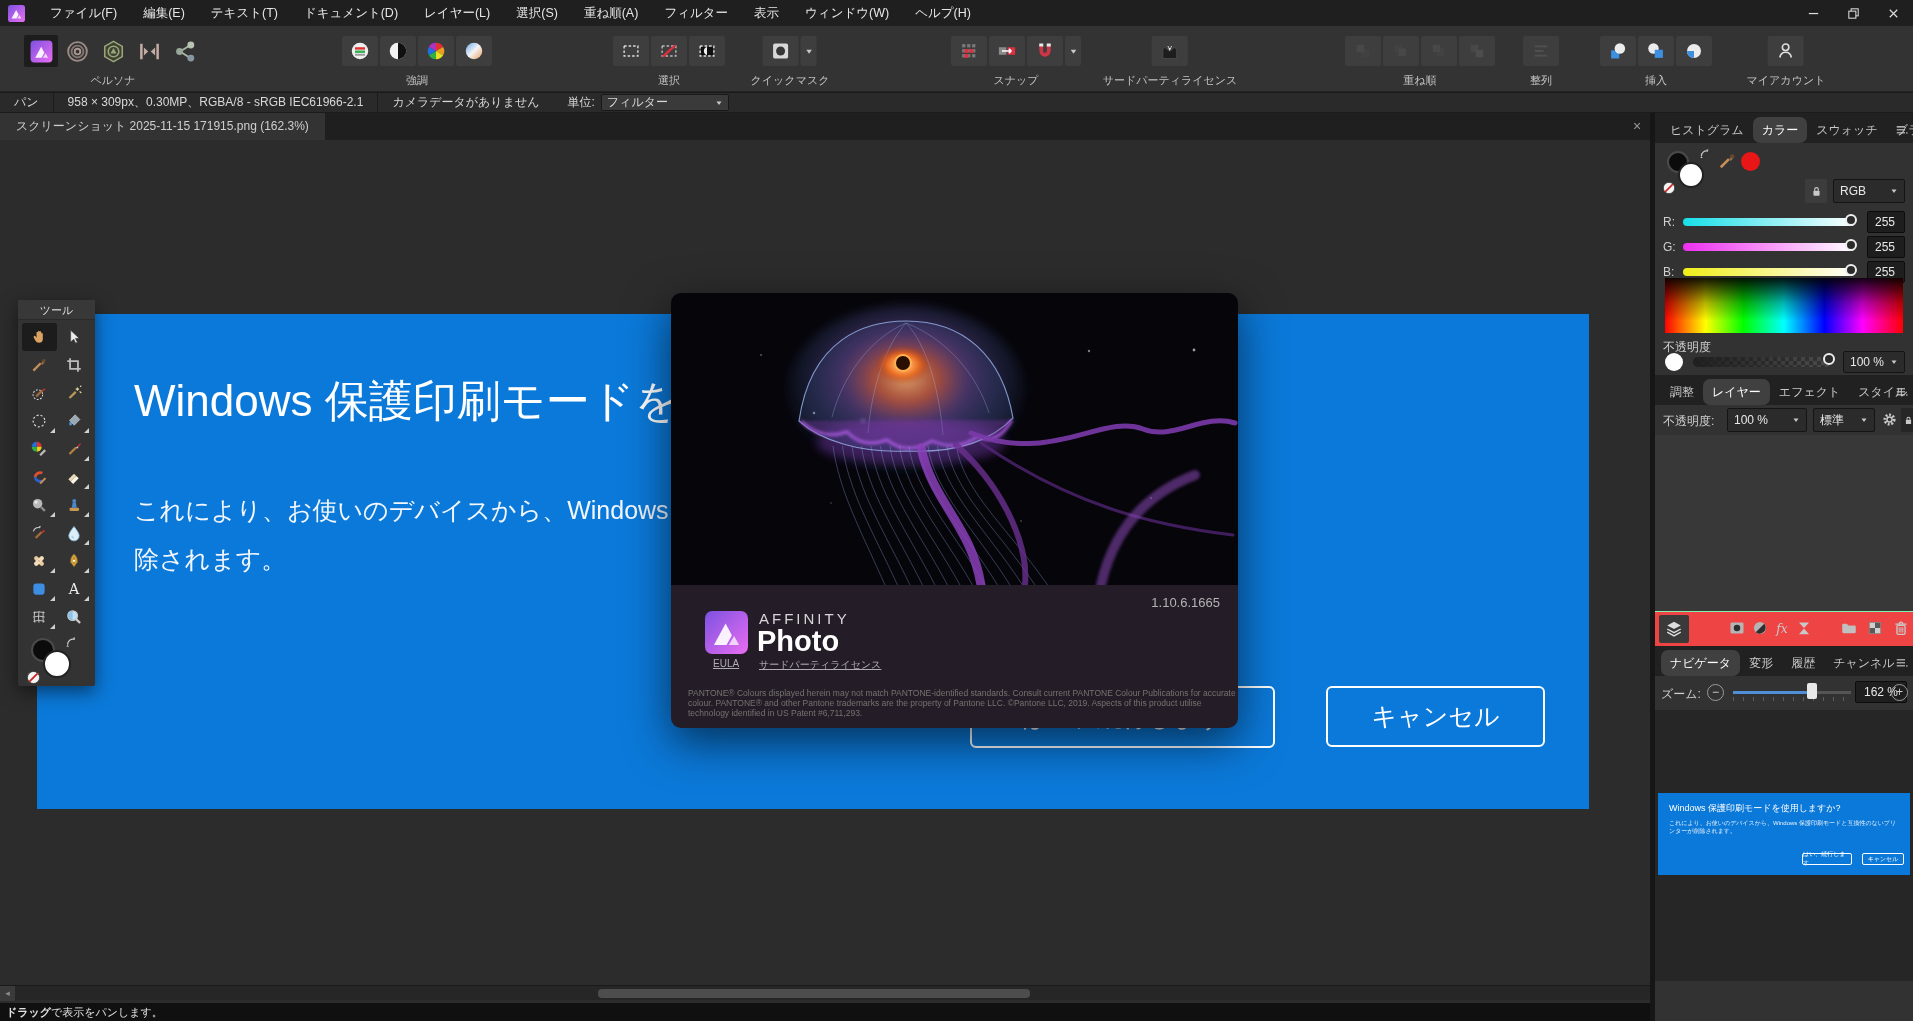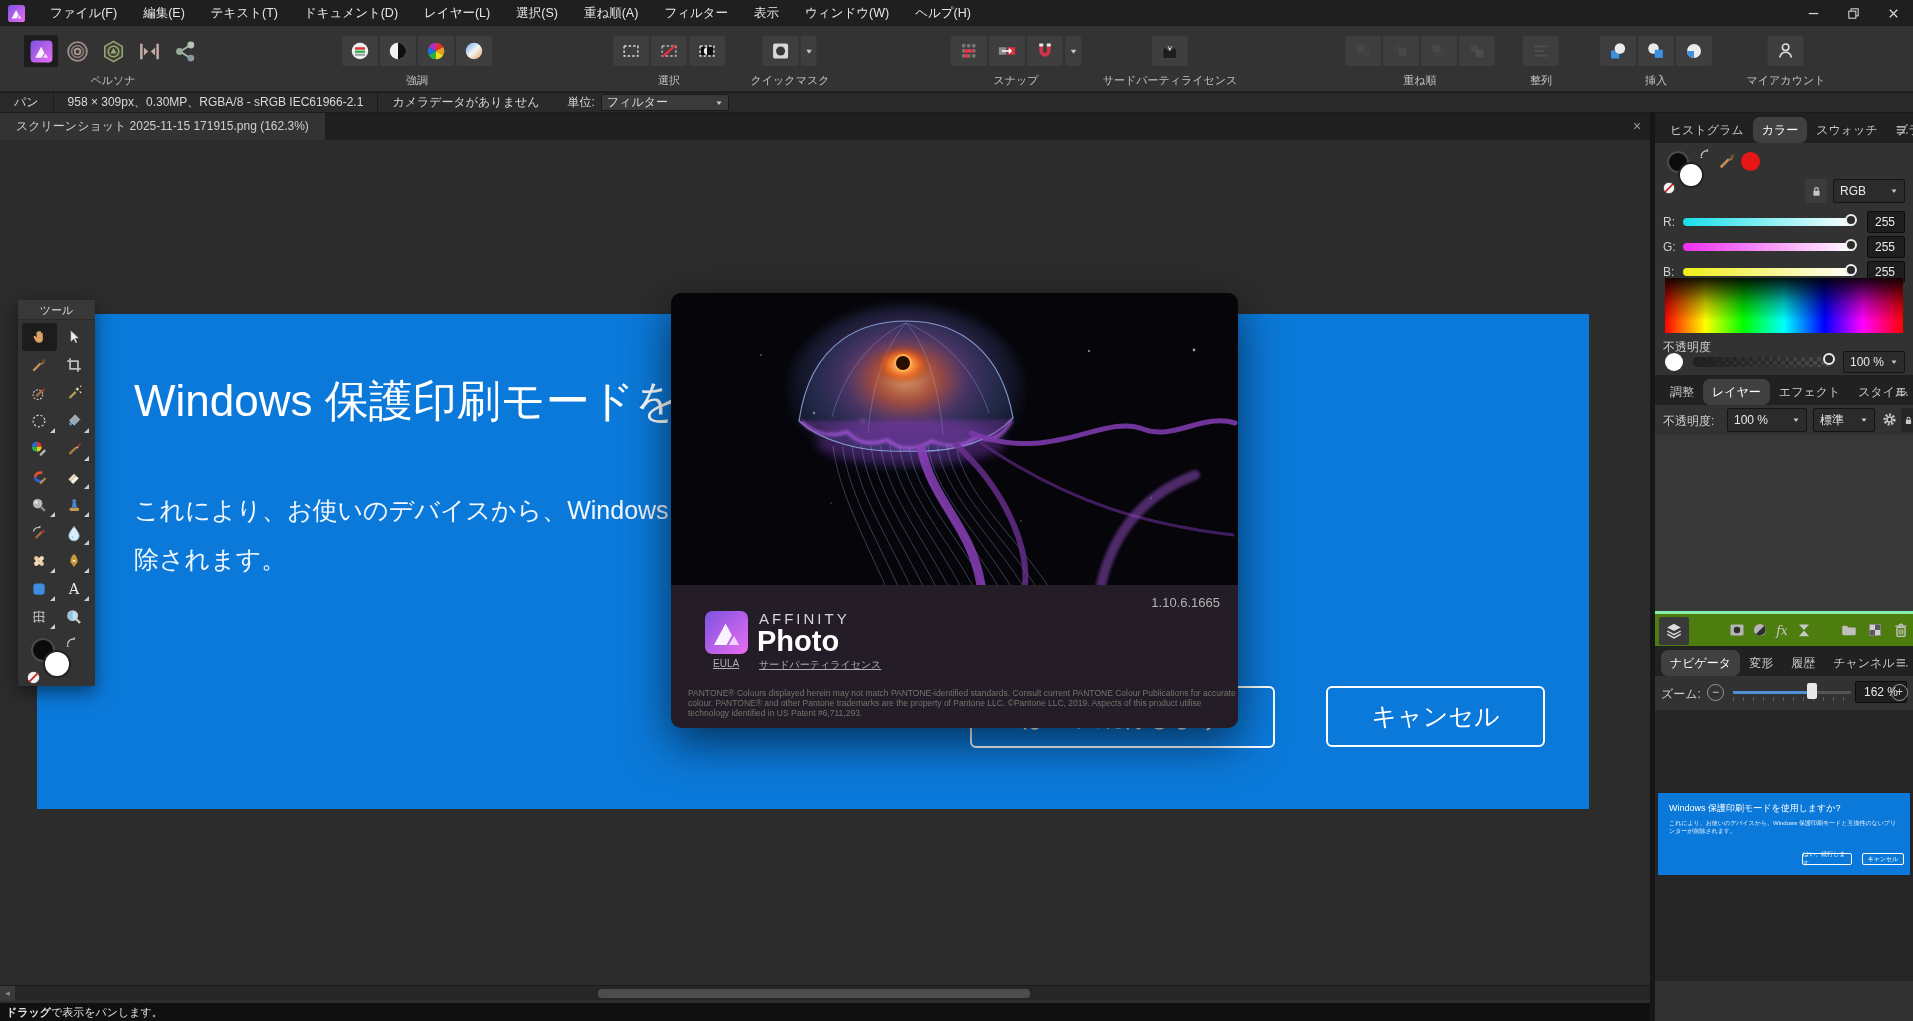--- a/index.html
+++ b/index.html
@@ -163,21 +163,21 @@
   #layer-thumb { position:absolute; left:16px; top:5px; width:30px; height:31px; background:#17181c; border:1px solid #000; }
   #layer-thumb .stripe { position:absolute; left:3px; width:23px; background:#1668c8; }
   #layer-name { position:absolute; left:56px; top:12px; color:#fff; font-size:13px; font-weight:700; }
   #layer-type { color:#e8eef8; font-weight:400; }
   #layer-lock { position:absolute; left:212px; top:13px; width:14px; height:14px; opacity:.75; }
   #layer-check { position:absolute; left:234px; top:11px; width:17px; height:17px; border:2px solid #d7dfeb; border-radius:4px; }
   #layer-check svg { width:100%; height:100%; }
 
   #layersempty { height:176px; background:#383838; }
 
-  #layerbottom { position:relative; height:35px; background:#4d7c0f; border-top:3px solid #86efac; }
+  #layerbottom { position:relative; height:35px; background:#ef4444; border-top:1px solid #86efac; }
   .lb-icon { position:absolute; top:7px; width:18px; height:18px; }
   #lb-box { position:absolute; left:4px; top:3px; width:30px; height:28px; background:#3a3a3a; border-radius:2px;
     display:flex; align-items:center; justify-content:center; }
   #lb-box .icon { width:18px; height:18px; }
 
   #zoomrow { position:relative; height:34px; background:#323232; }
   #zr-label { position:absolute; left:6px; top:10px; color:#cfcfcf; font-size:12px; }
   #zr-minus, #zr-plus { position:absolute; top:8px; width:17px; height:17px; border:1.4px solid #9a9a9a; border-radius:50%;
     color:#cfcfcf; font-size:12px; text-align:center; line-height:14px; }
   #zr-minus { left:52px; }

